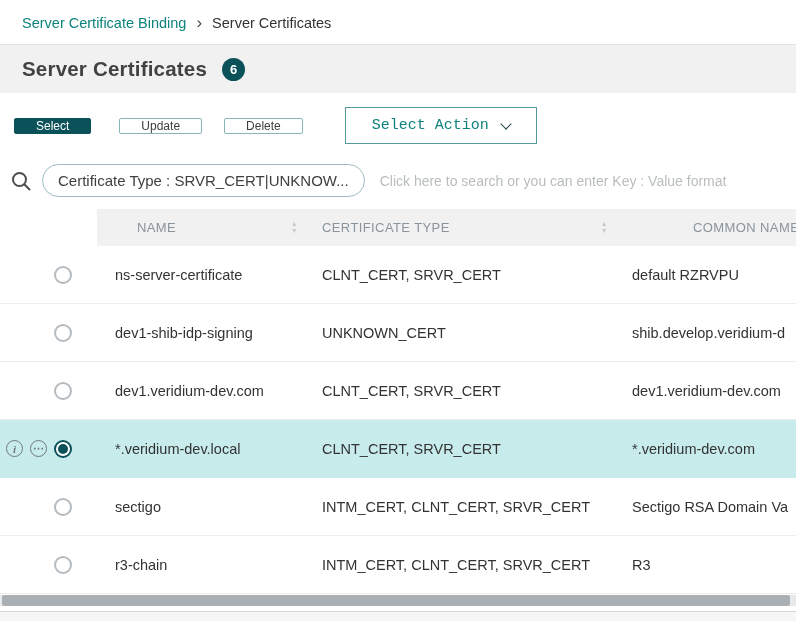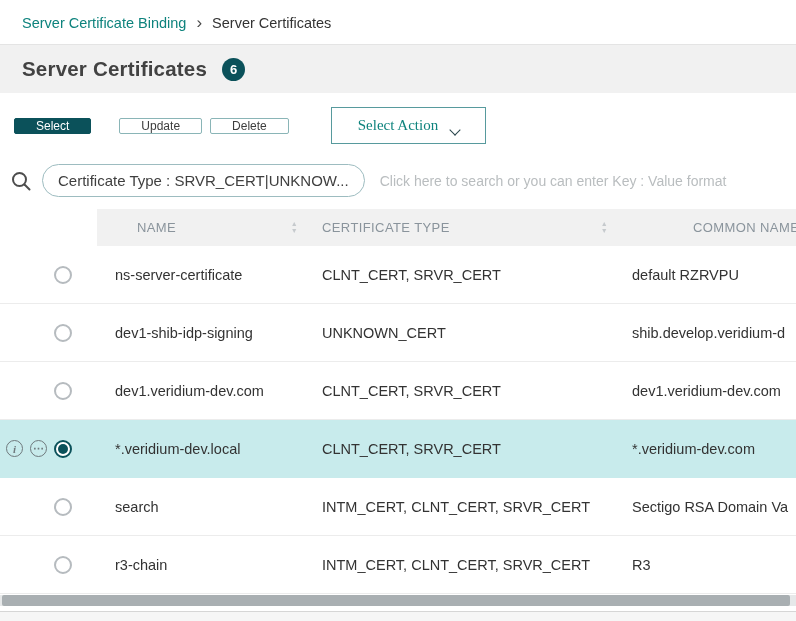--- a/index.html
+++ b/index.html
@@ -20,23 +20,23 @@
   .crumb-current{color:#333;}
   
   .title-band{background:#f1f1f1;padding:12px 22px;display:flex;align-items:center;gap:15px;}
   .page-title{font-size:20.5px;font-weight:700;color:#424242;letter-spacing:.2px;}
   .count-badge{width:23px;height:23px;border-radius:50%;background:var(--dark-teal);color:#fff;font-size:13px;font-weight:700;display:flex;align-items:center;justify-content:center;}
   
   .toolbar{display:flex;align-items:center;padding:14px 0 10px 14px;background:#fff;}
   .btn{font-family:inherit;font-size:12px;padding:0 21px;border-radius:2px;cursor:pointer;background:#fff;border:1px solid #8ab5b7;color:#3d3d3d;}
   .btn-primary{background:var(--dark-teal);border:1px solid var(--dark-teal);color:#fff;margin-right:28px;}
   .btn-install{margin-right:27px;}
-  .btn-update{margin-right:8px;}
+  .btn-update{margin-right:22px;}
   .btn-delete{margin-right:42px;}
-  .btn-action{border:1px solid #579a9d;color:var(--accent);display:inline-flex;align-items:flex-end;gap:13px;padding:9px 26px;background:#fff;font-size:15px;cursor:pointer;font-family:Liberation Serif, serif;}
+  .btn-action{border:1px solid #579a9d;color:var(--accent);display:inline-flex;align-items:center;gap:13px;padding:9px 26px;background:#fff;font-size:15px;cursor:pointer;font-family:Liberation Mono, monospace;}
   .chev{width:8px;height:8px;border-right:1.6px solid #28454b;border-bottom:1.6px solid #28454b;transform:rotate(45deg);margin-top:-4px;}
   
   .search-row{display:flex;align-items:center;padding:10px 12px 12px 8px;background:#fff;}
   .search-icon{flex:none;margin-left:2px;display:flex;}
   .chip{margin-left:10px;border:1.5px solid #9dbcc0;border-radius:18px;padding:7px 15px;font-size:15px;color:#3f3f3f;background:#fff;white-space:nowrap;cursor:pointer;}
   .search-input{border:none;outline:none;flex:1;margin-left:13px;font-size:14px;color:#ec4899;font-family:inherit;background:transparent;}
   .search-input::placeholder{color:#b9bdbf;}
   
   .grid{display:grid;grid-template-columns:97px 210px 310px minmax(0,1fr);}
   .thead{height:37px;background:#fff;}
@@ -176,21 +176,21 @@
   </div>
 
   <div class="grid trow">
     <div class="cell sel-cell">
       <span class="row-hover-icons" style="visibility: hidden;">
         <span class="mini-icon info">i</span>
         <span class="mini-icon more">⋯</span>
       </span>
       <span class="radio"></span>
     </div>
-    <div class="cell name-cell">search</div>
+    <div class="cell name-cell">sectigo</div>
     <div class="cell type-cell">INTM_CERT, CLNT_CERT, SRVR_CERT</div>
     <div class="cell cn-cell">Sectigo RSA Domain Va</div>
   </div>
 
   <div class="grid trow">
     <div class="cell sel-cell">
       <span class="row-hover-icons" style="visibility: hidden;">
         <span class="mini-icon info">i</span>
         <span class="mini-icon more">⋯</span>
       </span>

